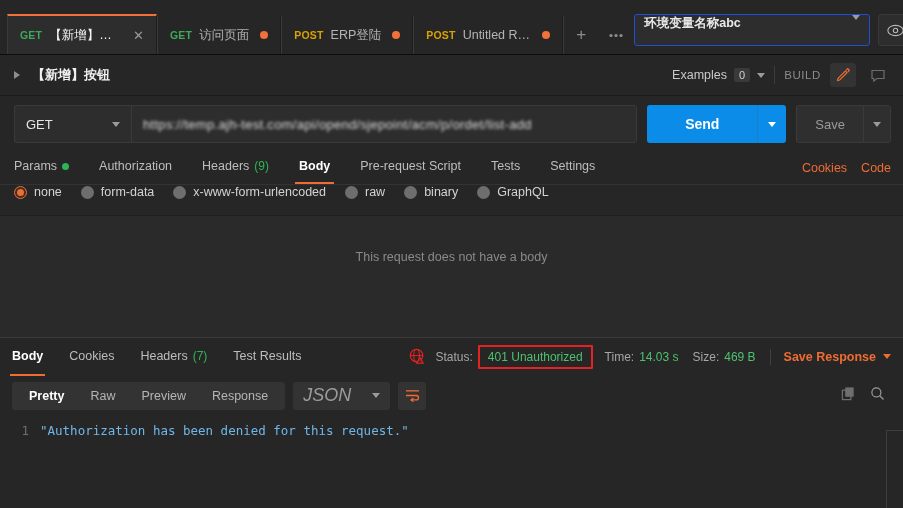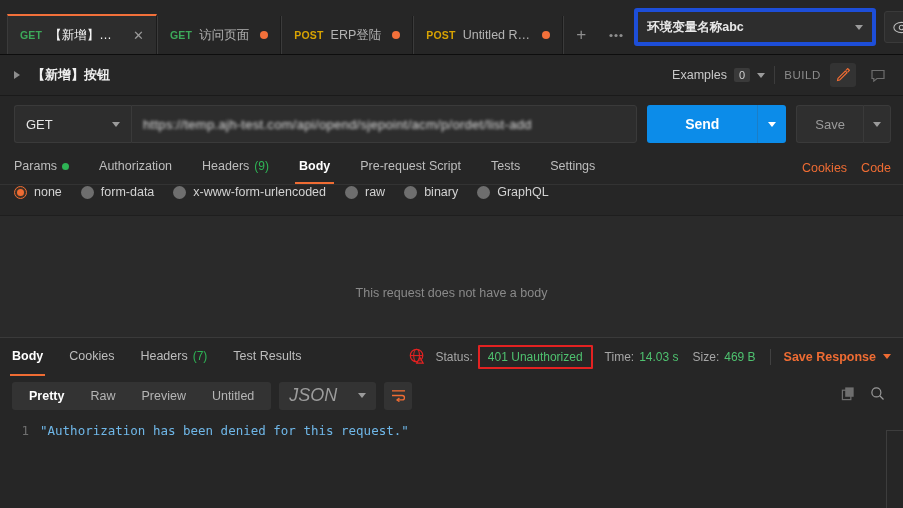--- a/index.html
+++ b/index.html
@@ -67,22 +67,22 @@
     background: #262626;
   }
   .tab-more { font-size: 12px; letter-spacing: 1px; width: 36px; border-left: none; }
 
   .topright {
     margin-left: auto; display: flex; align-items: center; gap: 8px;
     padding: 0 12px 8px 0;
   }
   .envselect {
     width: 216px; height: 30px; background: #2d2d2d;
-    border: 4px solid #1d4ed8; border-radius: 3px;
-    display: flex; align-items: center; justify-content: space-between;
+    border: 1px solid #1d4ed8; border-radius: 3px;
+    display: flex; align-items: flex-start; justify-content: space-between;
     padding: 0 9px; font-size: 12.5px; color: #e8e8e8; font-weight: bold;
   }
   .caret { border-left: 4px solid transparent; border-right: 4px solid transparent; border-top: 5px solid #9b9b9b; }
   .iconbtn {
     width: 32px; height: 30px; background: #2d2d2d; border: 1px solid #3a3a3a;
     border-radius: 3px; display: flex; align-items: center; justify-content: center;
   }
 
   
   .namerow {
@@ -166,21 +166,21 @@
     height: 30px; min-height: 30px; background: #262626;
     display: flex; align-items: flex-start; padding: 0 14px; gap: 19px;
   }
   .radio { display: flex; align-items: center; gap: 7px; font-size: 12.5px; color: #d2d2d2; }
   .rdot { width: 13px; height: 13px; border-radius: 50%; background: #6e6e6e; display: flex; align-items: center; justify-content: center; }
   .rdot.on { background: #3d3127; border: 1px solid #ef6c33; box-sizing: border-box; }
   .rdot.on i { width: 7px; height: 7px; border-radius: 50%; background: #ef6c33; display: block; }
 
   
   .bodyarea {
-    flex: 1; background: #2a2a2a; display: flex; align-items: center;
+    flex: 1; background: #2a2a2a; display: flex; align-items: flex-start;
     justify-content: center; padding-top: 34px;
     border-top: 1px solid #1e1e1e;
   }
   .emptytxt { font-size: 12.5px; color: #8a8a8a; }
 
   
   .respdiv { height: 1px; background: #3a3a3a; }
   .resptabsrow {
     height: 38px; min-height: 38px; background: #262626;
     display: flex; align-items: stretch; padding: 0 12px 0 12px;
@@ -448,21 +448,21 @@
         <span class="caret-o"></span>
       </span>
     </div>
   </div>
 
   <div class="respctl">
     <div class="segwrap">
       <span class="seg active">Pretty</span>
       <span class="seg">Raw</span>
       <span class="seg">Preview</span>
-      <span class="seg">Untitled</span>
+      <span class="seg">Response</span>
     </div>
     <div class="jsonsel">
       <span>JSON</span>
       <span class="caret"></span>
     </div>
     <div class="wrapbtn">
       <svg width="15" height="13" viewBox="0 0 16 14">
         <line x1="1" y1="2" x2="15" y2="2" stroke="#ef6c33" stroke-width="1.4"></line>
         <path d="M1 7 H12 a2.4 2.4 0 0 1 0 4.8 H7" fill="none" stroke="#ef6c33" stroke-width="1.4"></path>
         <path d="M9 9.6 L6.4 11.8 L9 13.6" fill="none" stroke="#ef6c33" stroke-width="1.4"></path>

